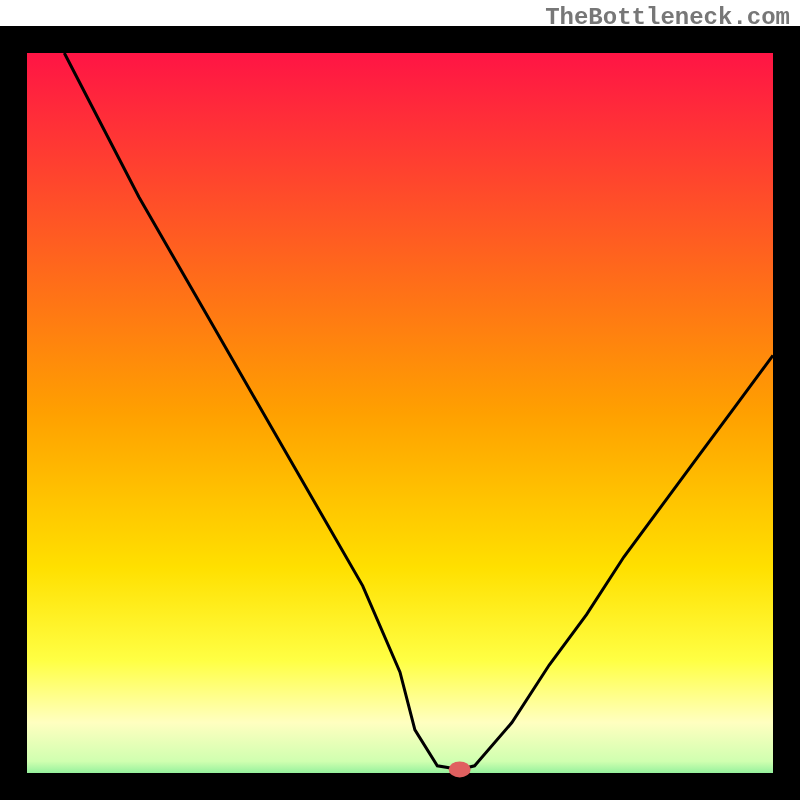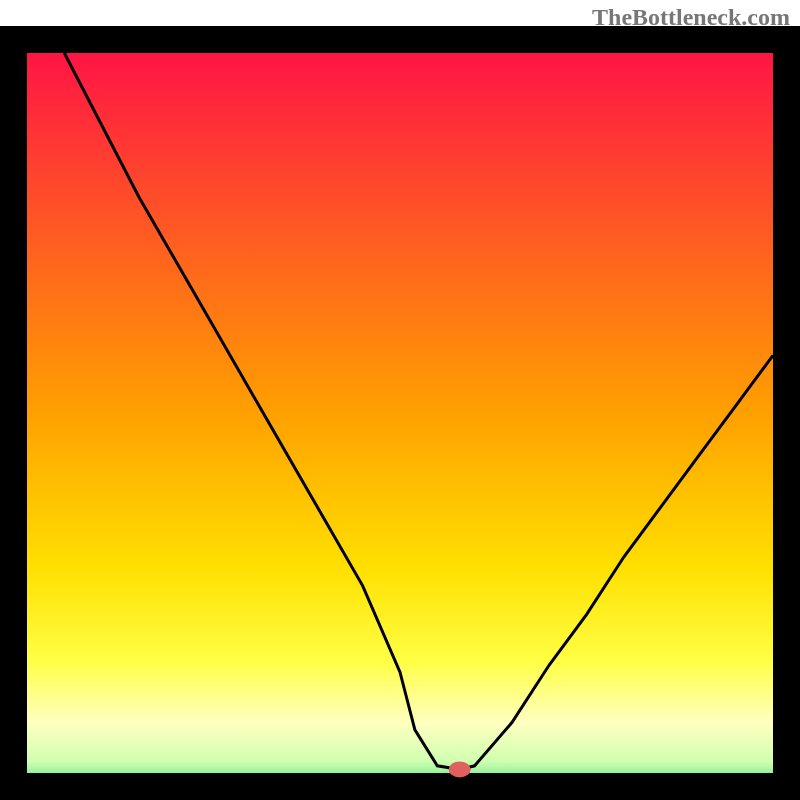--- a/index.html
+++ b/index.html
@@ -12,21 +12,21 @@
   }
   .container {
     position: relative;
     width: 800px;
     height: 800px;
   }
   .watermark {
     position: absolute;
     top: 4px;
     right: 10px;
-    font-family: Liberation Serif, serif;
+    font-family: Liberation Mono, monospace;
     font-size: 24px;
     color: #777777;
     font-weight: 600;
     z-index: 10;
   }
   svg {
     display: block;
   }
 </style>
 </head>

